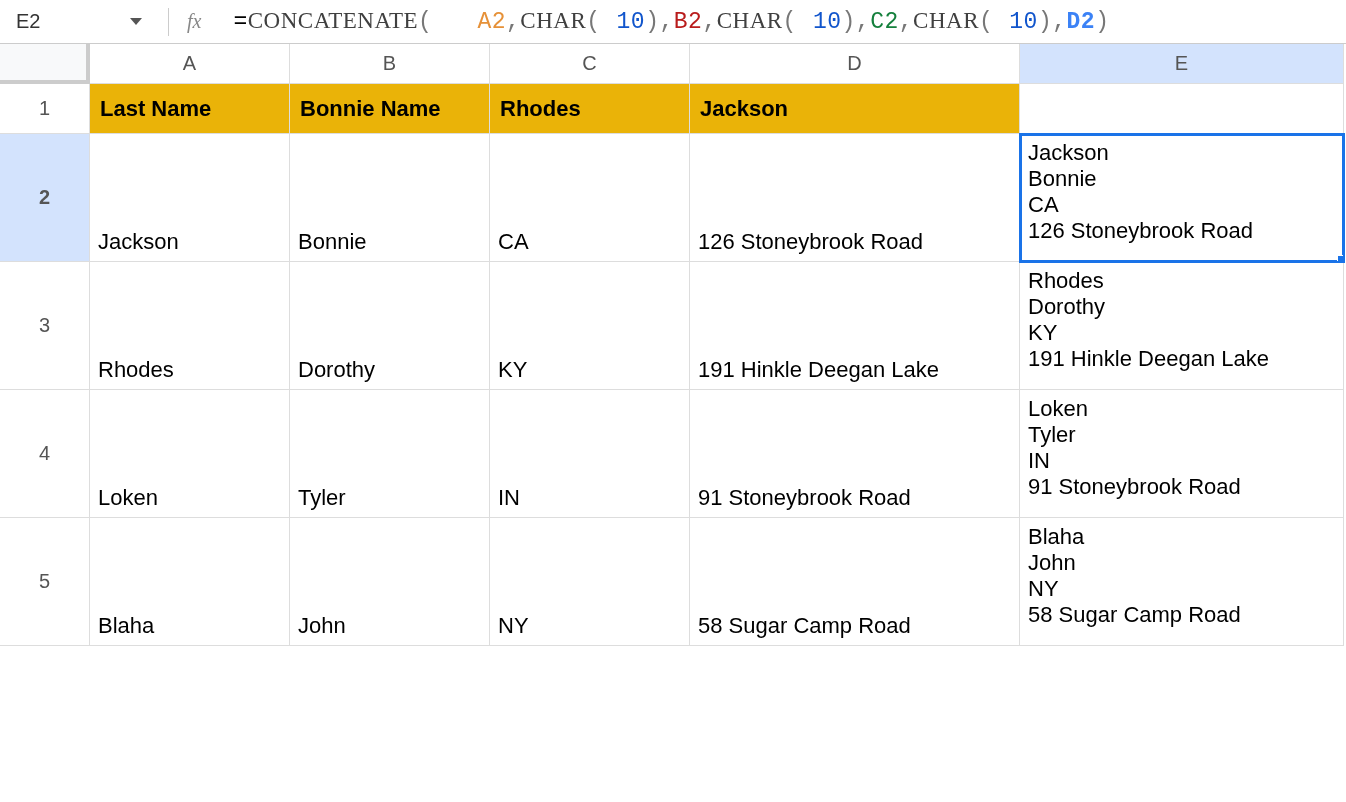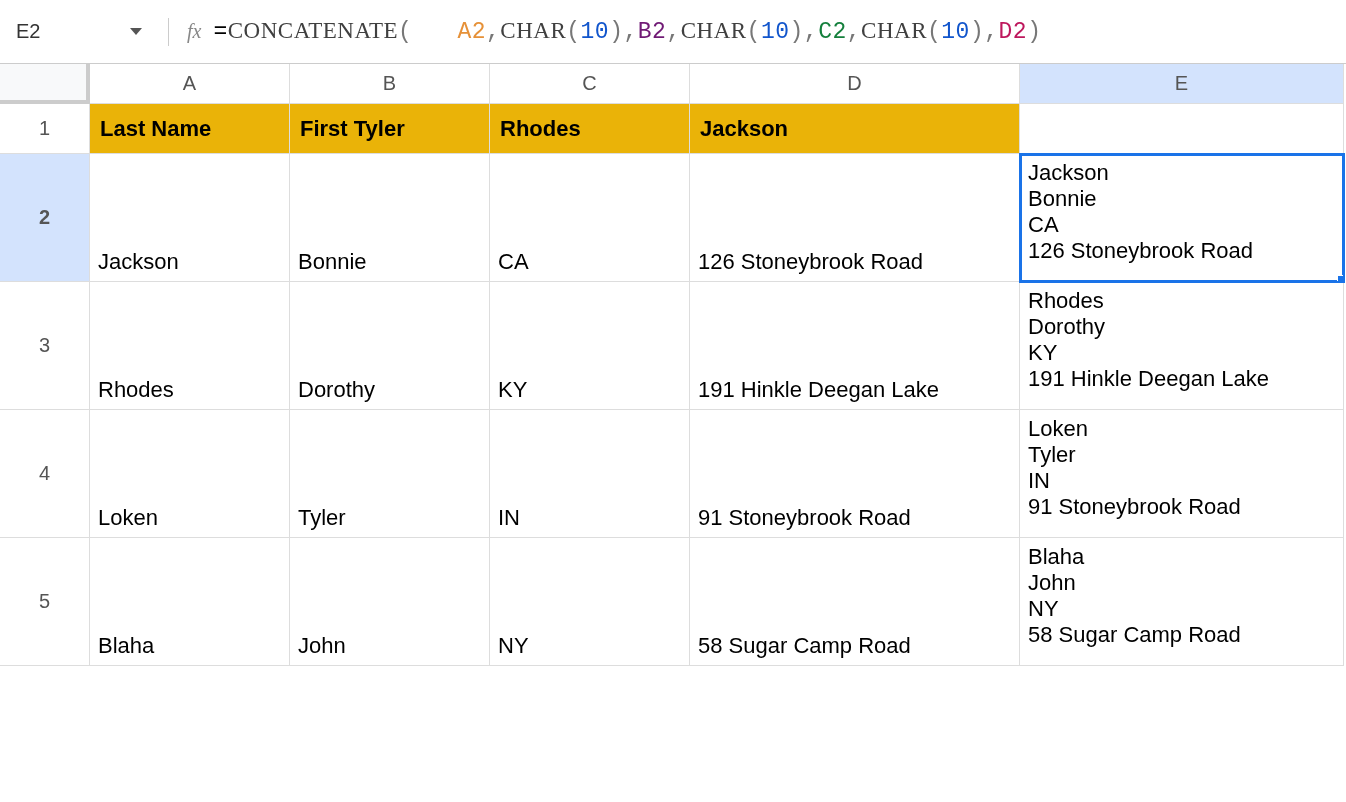--- a/index.html
+++ b/index.html
@@ -7,21 +7,21 @@
       margin: 0;
       font-family: Arial, sans-serif;
       font-size: 22px;
       color: #000;
       background: #fff;
       overflow: hidden;
     }
     .formula-bar {
       display: flex;
       align-items: center;
-      height: 64px;
+      height: 44px;
       border-bottom: 1px solid #ccc;
       padding: 7px 10px;
     }
     .name-box {
       width: 140px;
       font-size: 20px;
       color: #333;
       padding-left: 6px;
       display: flex;
       align-items: center;
@@ -38,36 +38,36 @@
       width: 1px;
       height: 28px;
       background: #ccc;
       margin: 0 18px;
     }
     .fx {
       font-family: Georgia, serif;
       font-style: italic;
       font-size: 20px;
       color: #888;
-      margin-right: 12px;
+      margin-right: 32px;
     }
     .formula-input {
       font-family: "Consolas", "Courier New", monospace;
       font-size: 23px;
       color: #000;
       letter-spacing: 0.5px;
       white-space: nowrap;
     }
     .formula-input .c-eq   { color: #000; }
     .formula-input .c-func { color: #404040; font-family: Liberation Serif, serif; }
     .formula-input .c-ref1 { color: #e69138; margin-left: 45px; } 
-    .formula-input .c-ref2 { color: #701a75; text-align: right; } 
+    .formula-input .c-ref2 { color: #b91c1c; text-align: right; } 
     .formula-input .c-ref3 { color: #15803d; } 
-    .formula-input .c-ref4 { color: #be185d; } 
-    .formula-input .c-num  { color: #1155cc; }
+    .formula-input .c-ref4 { color: #3b82f6; font-weight: bold; } 
+    .formula-input .c-num  { color: #1155cc; margin-left: 16px; }
     .formula-input .c-pun  { color: #777; }
 
     .grid {
       display: grid;
       grid-template-columns: 90px 200px 200px 200px 330px 324px;
     }
     .cell {
       border-right: 1px solid #ddd;
       border-bottom: 1px solid #ddd;
       padding: 4px 8px;
@@ -147,21 +147,21 @@
 
   <div class="cell corner"></div>
   <div class="cell header-col">A</div>
   <div class="cell header-col">B</div>
   <div class="cell header-col">C</div>
   <div class="cell header-col">D</div>
   <div class="cell header-col col-selected">E</div>
 
   <div class="cell header-row row1">1</div>
   <div class="cell row1 th th-bg">Last Name</div>
-  <div class="cell row1 th th-bg">First Tyler</div>
+  <div class="cell row1 th th-bg">Bonnie Name</div>
   <div class="cell row1 th th-bg">Rhodes</div>
   <div class="cell row1 th th-bg">Jackson</div>
   <div class="cell row1"></div>
 
   <div class="cell header-row data-row row-selected">2</div>
   <div class="cell data-row bottom-align">Jackson</div>
   <div class="cell data-row bottom-align">Bonnie</div>
   <div class="cell data-row bottom-align">CA</div>
   <div class="cell data-row bottom-align">126 Stoneybrook Road</div>
   <div class="cell data-row e-col selected-cell">Jackson

